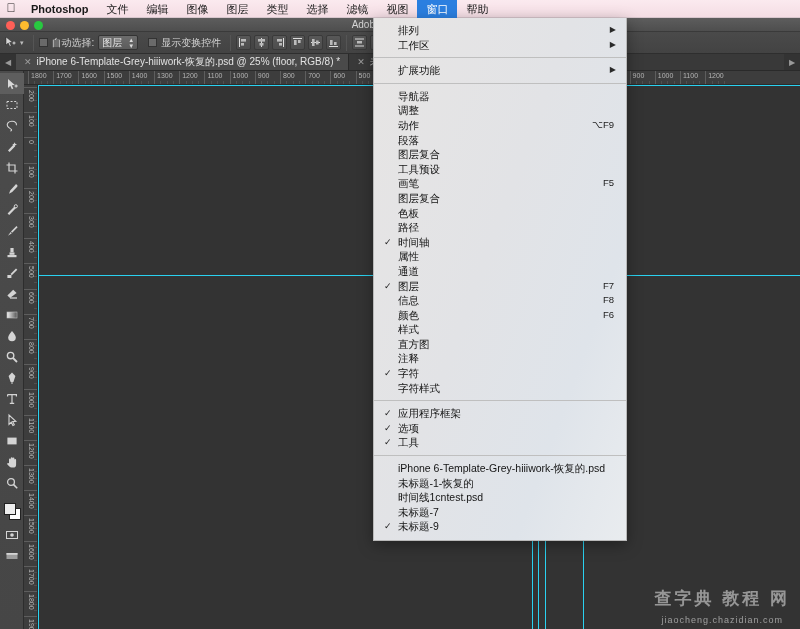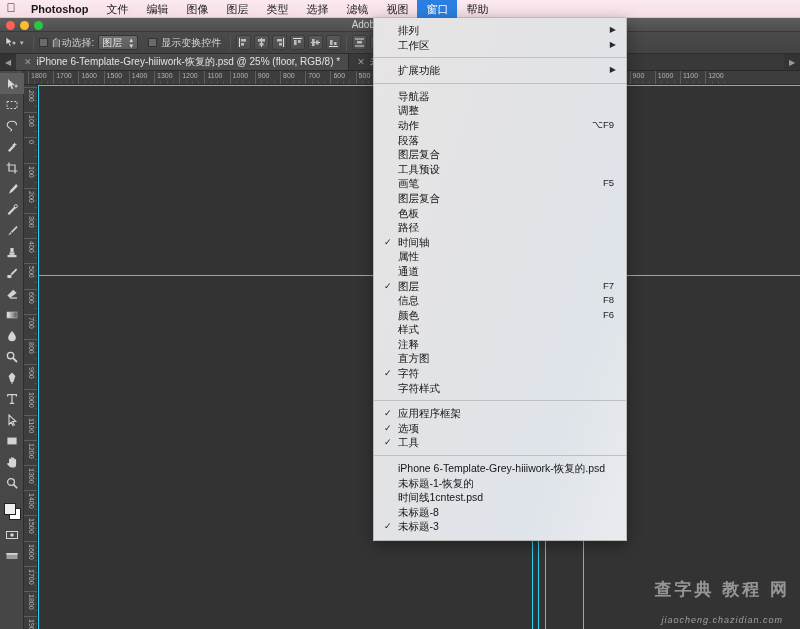--- a/index.html
+++ b/index.html
@@ -180,21 +180,21 @@
   .mi .shortcut { position: absolute; right: 12px; top: 0; font-size: 9.5px; color: #202020; }
   .mi .submenu-arrow { position: absolute; right: 10px; top: 0; font-size: 8px; color: #2a2a2a; }
   .msep { height: 1px; background: #bfbfbf; margin: 4px 0 4px 0; }
   .mblock { padding: 1px 0; }
 
   .ps-watermark {
     position: absolute; right: 10px; bottom: 4px; text-align: center;
     color: #cfcfcf; opacity: .55; z-index: 60; pointer-events: none;
   }
   .ps-watermark .big { font-size: 17px; letter-spacing: 3px; font-weight: bold; color: #e8e8e8; }
-  .ps-watermark .small { font-size: 9px; letter-spacing: 1px; color: #efefef; margin-top: 14px; font-style: italic; }
+  .ps-watermark .small { font-size: 9px; letter-spacing: 1px; color: #efefef; margin-top: 5px; }
 </style>
 </head>
 <body>
 
 <div id="app">
 
   <div class="macbar">
     <div class="apple-logo"></div>
     <div class="mb-item mb-app">Photoshop</div>
     <div class="mb-item">文件</div>
@@ -771,38 +771,38 @@
         <div class="mi"><span>图层复合</span></div>
         <div class="mi"><span>色板</span></div>
         <div class="mi"><span>路径</span></div>
         <div class="mi"><span class="check">✓</span><span>时间轴</span></div>
         <div class="mi"><span>属性</span></div>
         <div class="mi"><span>通道</span></div>
         <div class="mi"><span class="check">✓</span><span>图层</span><span class="shortcut">F7</span></div>
         <div class="mi"><span>信息</span><span class="shortcut">F8</span></div>
         <div class="mi"><span>颜色</span><span class="shortcut">F6</span></div>
         <div class="mi"><span>样式</span></div>
+        <div class="mi"><span>直方图</span></div>
         <div class="mi"><span>注释</span></div>
-        <div class="mi"><span>直方图</span></div>
         <div class="mi"><span class="check">✓</span><span>字符</span></div>
         <div class="mi"><span>字符样式</span></div>
       </div>
       <div class="msep"></div>
       <div class="mblock">
         <div class="mi"><span class="check">✓</span><span>应用程序框架</span></div>
         <div class="mi"><span class="check">✓</span><span>选项</span></div>
         <div class="mi"><span class="check">✓</span><span>工具</span></div>
       </div>
       <div class="msep"></div>
       <div class="mblock">
         <div class="mi"><span>iPhone 6-Template-Grey-hiiiwork-恢复的.psd</span></div>
         <div class="mi"><span>未标题-1-恢复的</span></div>
         <div class="mi"><span>时间线1cntest.psd</span></div>
-        <div class="mi"><span>未标题-8</span></div>
-        <div class="mi"><span class="check">✓</span><span>未标题-3</span></div>
+        <div class="mi"><span>未标题-7</span></div>
+        <div class="mi"><span class="check">✓</span><span>未标题-9</span></div>
       </div>
     </div>
 
   <div class="ps-watermark">
     <div class="big">查字典 教程 网</div>
     <div class="small">jiaocheng.chazidian.com</div>
   </div>
 
 </div>
 

